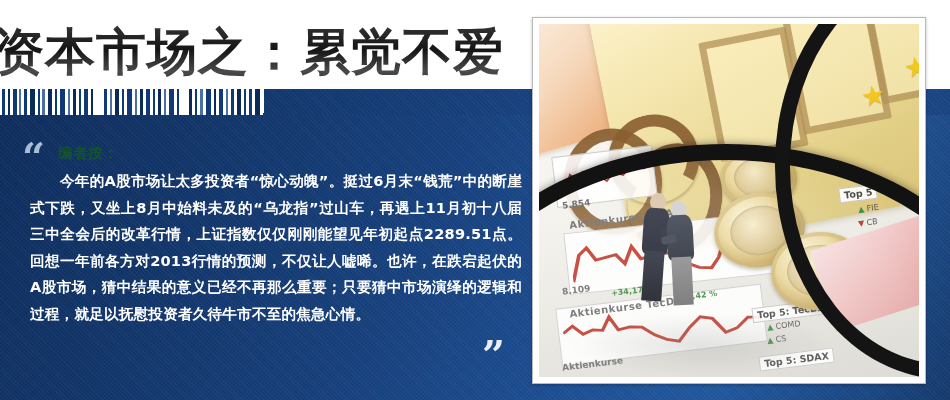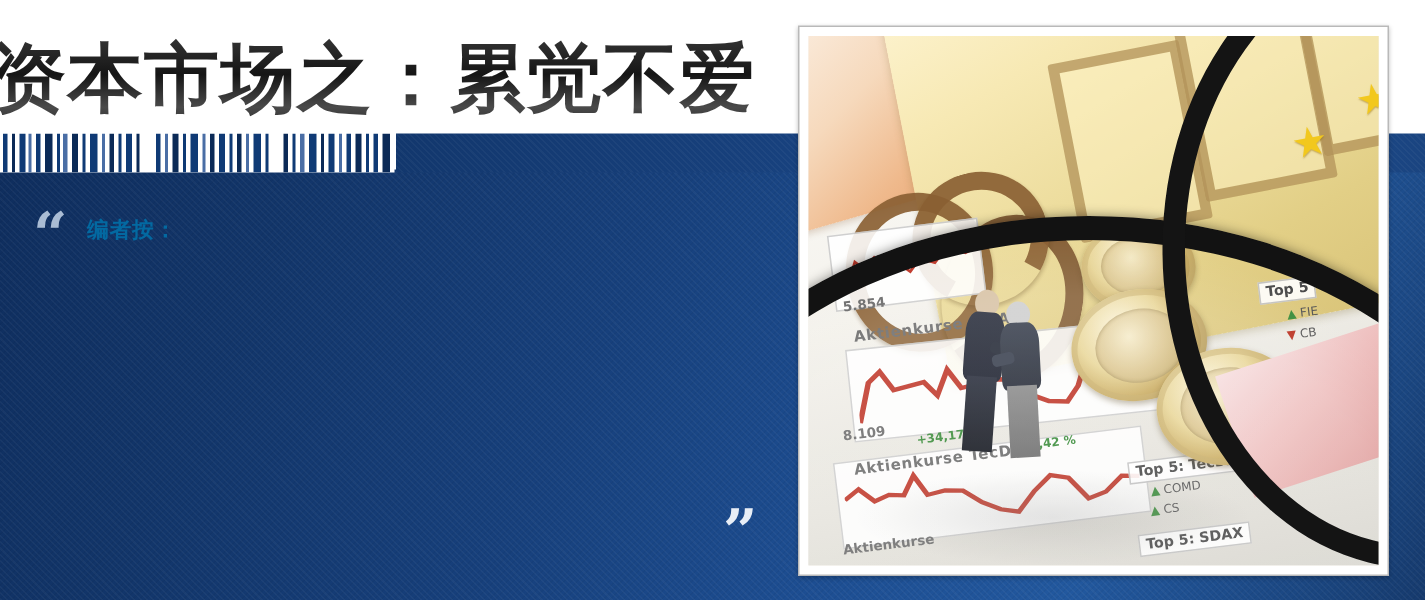--- a/index.html
+++ b/index.html
@@ -128,21 +128,21 @@
     color: #e8eef6;
     letter-spacing: -2px;
   }
 
   .editor-label {
     position: absolute;
     left: 58px;
     top: 144px;
     font-size: 14.5px;
     font-weight: bold;
-    color: #0369a1;
+    color: #14532d;
     letter-spacing: 0.5px;
     font-family: "DejaVu Sans", "Liberation Sans", sans-serif;
   }
 
   .body-text {
     position: absolute;
     left: 30px;
     top: 168px;
     width: 492px;
     font-size: 14.6px;
@@ -465,20 +465,21 @@
     <span class="bar lt" style="left:226px;width:2px;"></span>
     <span class="bar" style="left:231px;width:3px;"></span>
     <span class="bar dk" style="left:237px;width:4px;"></span>
     <span class="bar" style="left:244px;width:2px;"></span>
     <span class="bar" style="left:249px;width:3px;"></span>
     <span class="bar dk" style="left:255px;width:5px;"></span>
   </div>
 
   <div class="quote-open">“</div>
   <div class="editor-label">编者按：</div>
+  <div class="body-text">今年的A股市场让太多投资者“惊心动魄”。挺过6月末“钱荒”中的断崖式下跌，又坐上8月中始料未及的“乌龙指”过山车，再遇上11月初十八届三中全会后的改革行情，上证指数仅仅刚刚能望见年初起点2289.51点。回想一年前各方对2013行情的预测，不仅让人嘘唏。也许，在跌宕起伏的A股市场，猜中结果的意义已经不再那么重要；只要猜中市场演绎的逻辑和过程，就足以抚慰投资者久待牛市不至的焦急心情。</div>
   <div class="quote-close">”</div>
 
   <div class="photo-frame">
     <div class="photo">
 
       <div class="paper"></div>
 
       <div class="note-red"></div>
 
       <div class="note-big">

